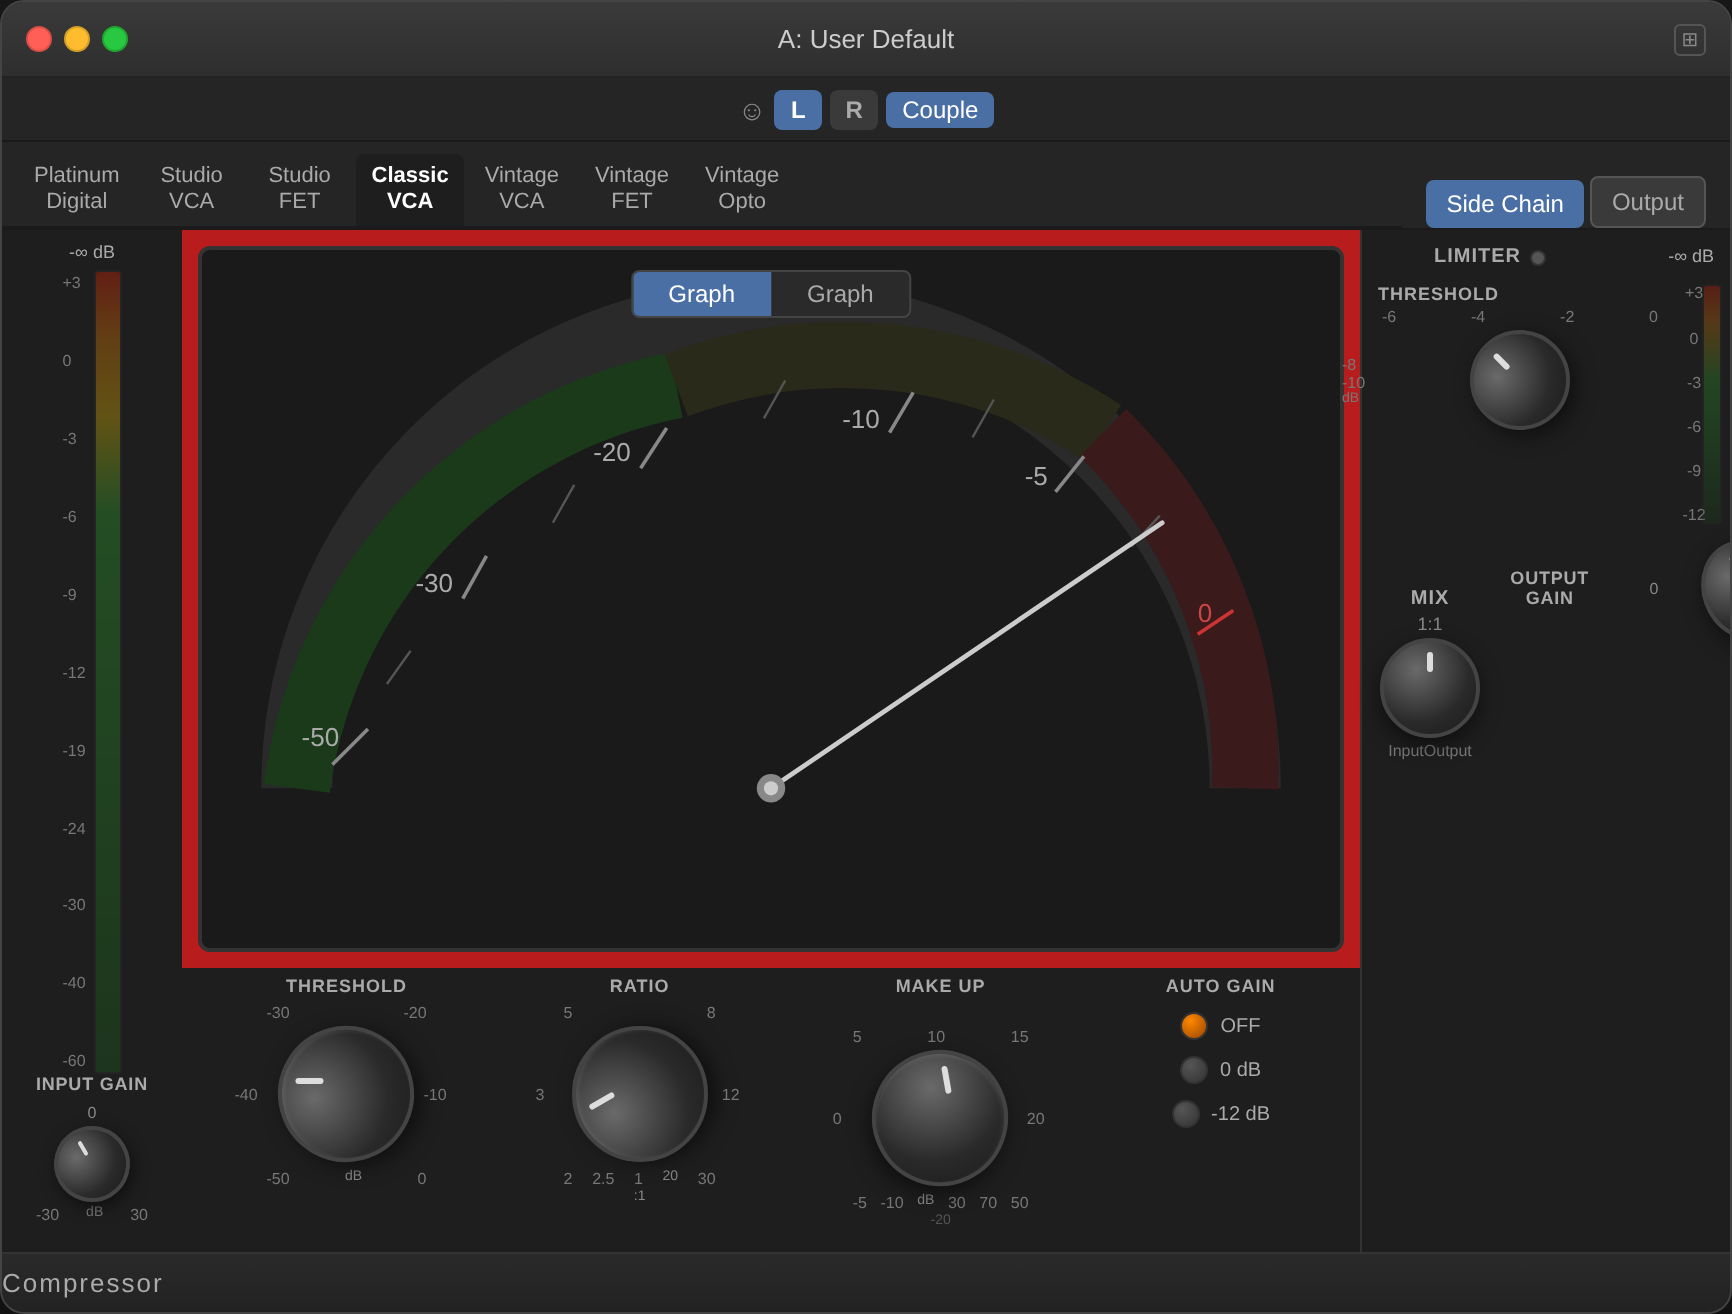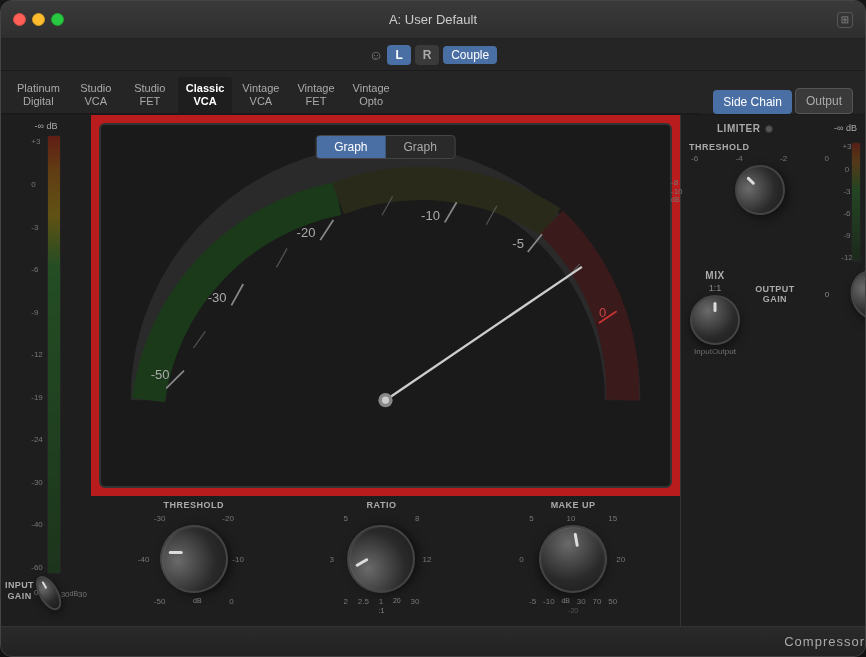--- a/index.html
+++ b/index.html
@@ -143,32 +143,32 @@
       background: #3a3a3a;
       color: #aaa;
       border: 1px solid #555;
     }
     
     .bottom-bar {
       height: 30px;
       background: linear-gradient(to bottom, #2a2a2a, #222);
       display: flex;
       align-items: center;
-      justify-content: flex-end;
+      justify-content: flex-start;
       border-top: 1px solid #333;
     }
     .bottom-bar-text {
       color: #aaa;
       font-size: 13px;
       letter-spacing: 1px;
     }
     
     .input-gain-area {
       display: flex;
-      flex-direction: row;
+      flex-direction: column;
       align-items: center;
       margin-top: auto;
       padding-bottom: 8px;
     }
     .knob-xlg {
       width: 68px;
       height: 68px;
       border-radius: 50%;
       background: radial-gradient(circle at 35% 30%, #6a6a6a, #2a2a2a 60%, #1a1a1a);
       border: 2px solid #444;
@@ -394,21 +394,21 @@
                 <span>2.5</span>
                 <span>1</span>
                 <span style="color:#888; font-size:7px;">20</span>
                 <span>30</span>
               </div>
               <div style="font-size:7px; color:#888; margin-top:1px;">:1</div>
             </div>
           </div>
 
           <div style="display:flex; flex-direction:column; align-items:center;">
-            <div style="font-size:9px; color:#aaa; font-weight:600; letter-spacing:0.5px; margin-bottom:4px;">MAKE UP</div>
+            <div style="font-size:9px; color:#aaa; font-weight:600; letter-spacing:0.5px; margin-bottom:16px;">MAKE UP</div>
             <div style="position:relative; width:88px; display:flex; flex-direction:column; align-items:center;">
               <div style="display:flex; justify-content:space-between; width:88px; font-size:8px; color:#777; margin-bottom:2px;">
                 <span>5</span>
                 <span>10</span>
                 <span>15</span>
               </div>
               <div style="position:relative; display:flex; align-items:center; justify-content:center;">
                 <div style="position:absolute; left:-20px; font-size:8px; color:#777;">0</div>
                 <div class="knob-xlg" style="transform:rotate(20deg);"></div>
                 <div style="position:absolute; right:-18px; font-size:8px; color:#777;">20</div>
@@ -418,20 +418,35 @@
                 <span>-10</span>
                 <span style="color:#888; font-size:7px;">dB</span>
                 <span>30</span>
                 <span>70</span>
                 <span>50</span>
               </div>
               <div style="font-size:7px; color:#555; margin-top:1px;">-20</div>
             </div>
           </div>
 
+          <div style="display:flex; flex-direction:column; align-items:center; gap:8px;">
+            <div style="font-size:9px; color:#aaa; font-weight:600; letter-spacing:0.5px;">AUTO GAIN</div>
+            <div style="display:flex; align-items:center; gap:6px; cursor:pointer;">
+              <div style="width:14px; height:14px; border-radius:50%; background:radial-gradient(circle at 35% 30%, #ff8800, #994400); border:1px solid #333;"></div>
+              <span style="font-size:10px; color:#aaa;">OFF</span>
+            </div>
+            <div style="display:flex; align-items:center; gap:6px; cursor:pointer;">
+              <div style="width:14px; height:14px; border-radius:50%; background:radial-gradient(circle at 35% 30%, #555, #333); border:1px solid #333;"></div>
+              <span style="font-size:10px; color:#aaa;">0 dB</span>
+            </div>
+            <div style="display:flex; align-items:center; gap:6px; cursor:pointer;">
+              <div style="width:14px; height:14px; border-radius:50%; background:radial-gradient(circle at 35% 30%, #555, #333); border:1px solid #333;"></div>
+              <span style="font-size:10px; color:#aaa;">-12 dB</span>
+            </div>
+          </div>
 
         </div>
       </div>
 
       <div style="width:185px; display:flex; flex-direction:column; background:#1e1e1e; border-left:1px solid #333; padding:8px 8px;">
 
         <div style="display:flex; align-items:flex-start; gap:4px; margin-bottom:4px;">
           <div style="flex:1;margin-left:28px;">
             <div style="display:flex; align-items:center; gap:4px; margin-bottom:4px;">
               <span style="font-size:10px; color:#aaa; font-weight:600; letter-spacing:0.5px;">LIMITER</span>
@@ -471,21 +486,21 @@
               <span>-6</span>
               <span>-9</span>
               <span>-12</span>
             </div>
             <div style="width:10px; height:120px; background:linear-gradient(to bottom, #ff2200 0%, #ff8800 15%, #33bb33 40%, #1a4a1a 100%); border:1px solid #333; border-radius:2px; opacity:0.25; margin-top:-120px; margin-left:18px;"></div>
           </div>
         </div>
 
 
         <div style="display:flex; gap:6px; margin-top:8px; align-items:flex-start;">
-          <div style="display:flex; flex-direction:column; align-items:center;">
+          <div style="display:flex; flex-direction:column; align-items:center;margin-top:24px;">
             <div style="font-size:10px; color:#aaa; font-weight:600; letter-spacing:0.5px; margin-bottom:2px;">MIX</div>
             <div style="font-size:9px; color:#888; margin-bottom:2px;">1:1</div>
             <div class="knob-med" style="transform:rotate(0deg);"></div>
             <div style="display:flex; justify-content:center; width:52px; font-size:8px; color:#777; margin-top:2px;">
               <span>Input</span>
               <span>Output</span>
             </div>
           </div>
           <div style="display:flex; flex-direction:row; align-items:center;gap:22px;">
             <div style="font-size:9px; color:#aaa; font-weight:600; letter-spacing:0.4px; text-align:center; margin-bottom:2px; line-height:1.2;">OUTPUT GAIN</div>

